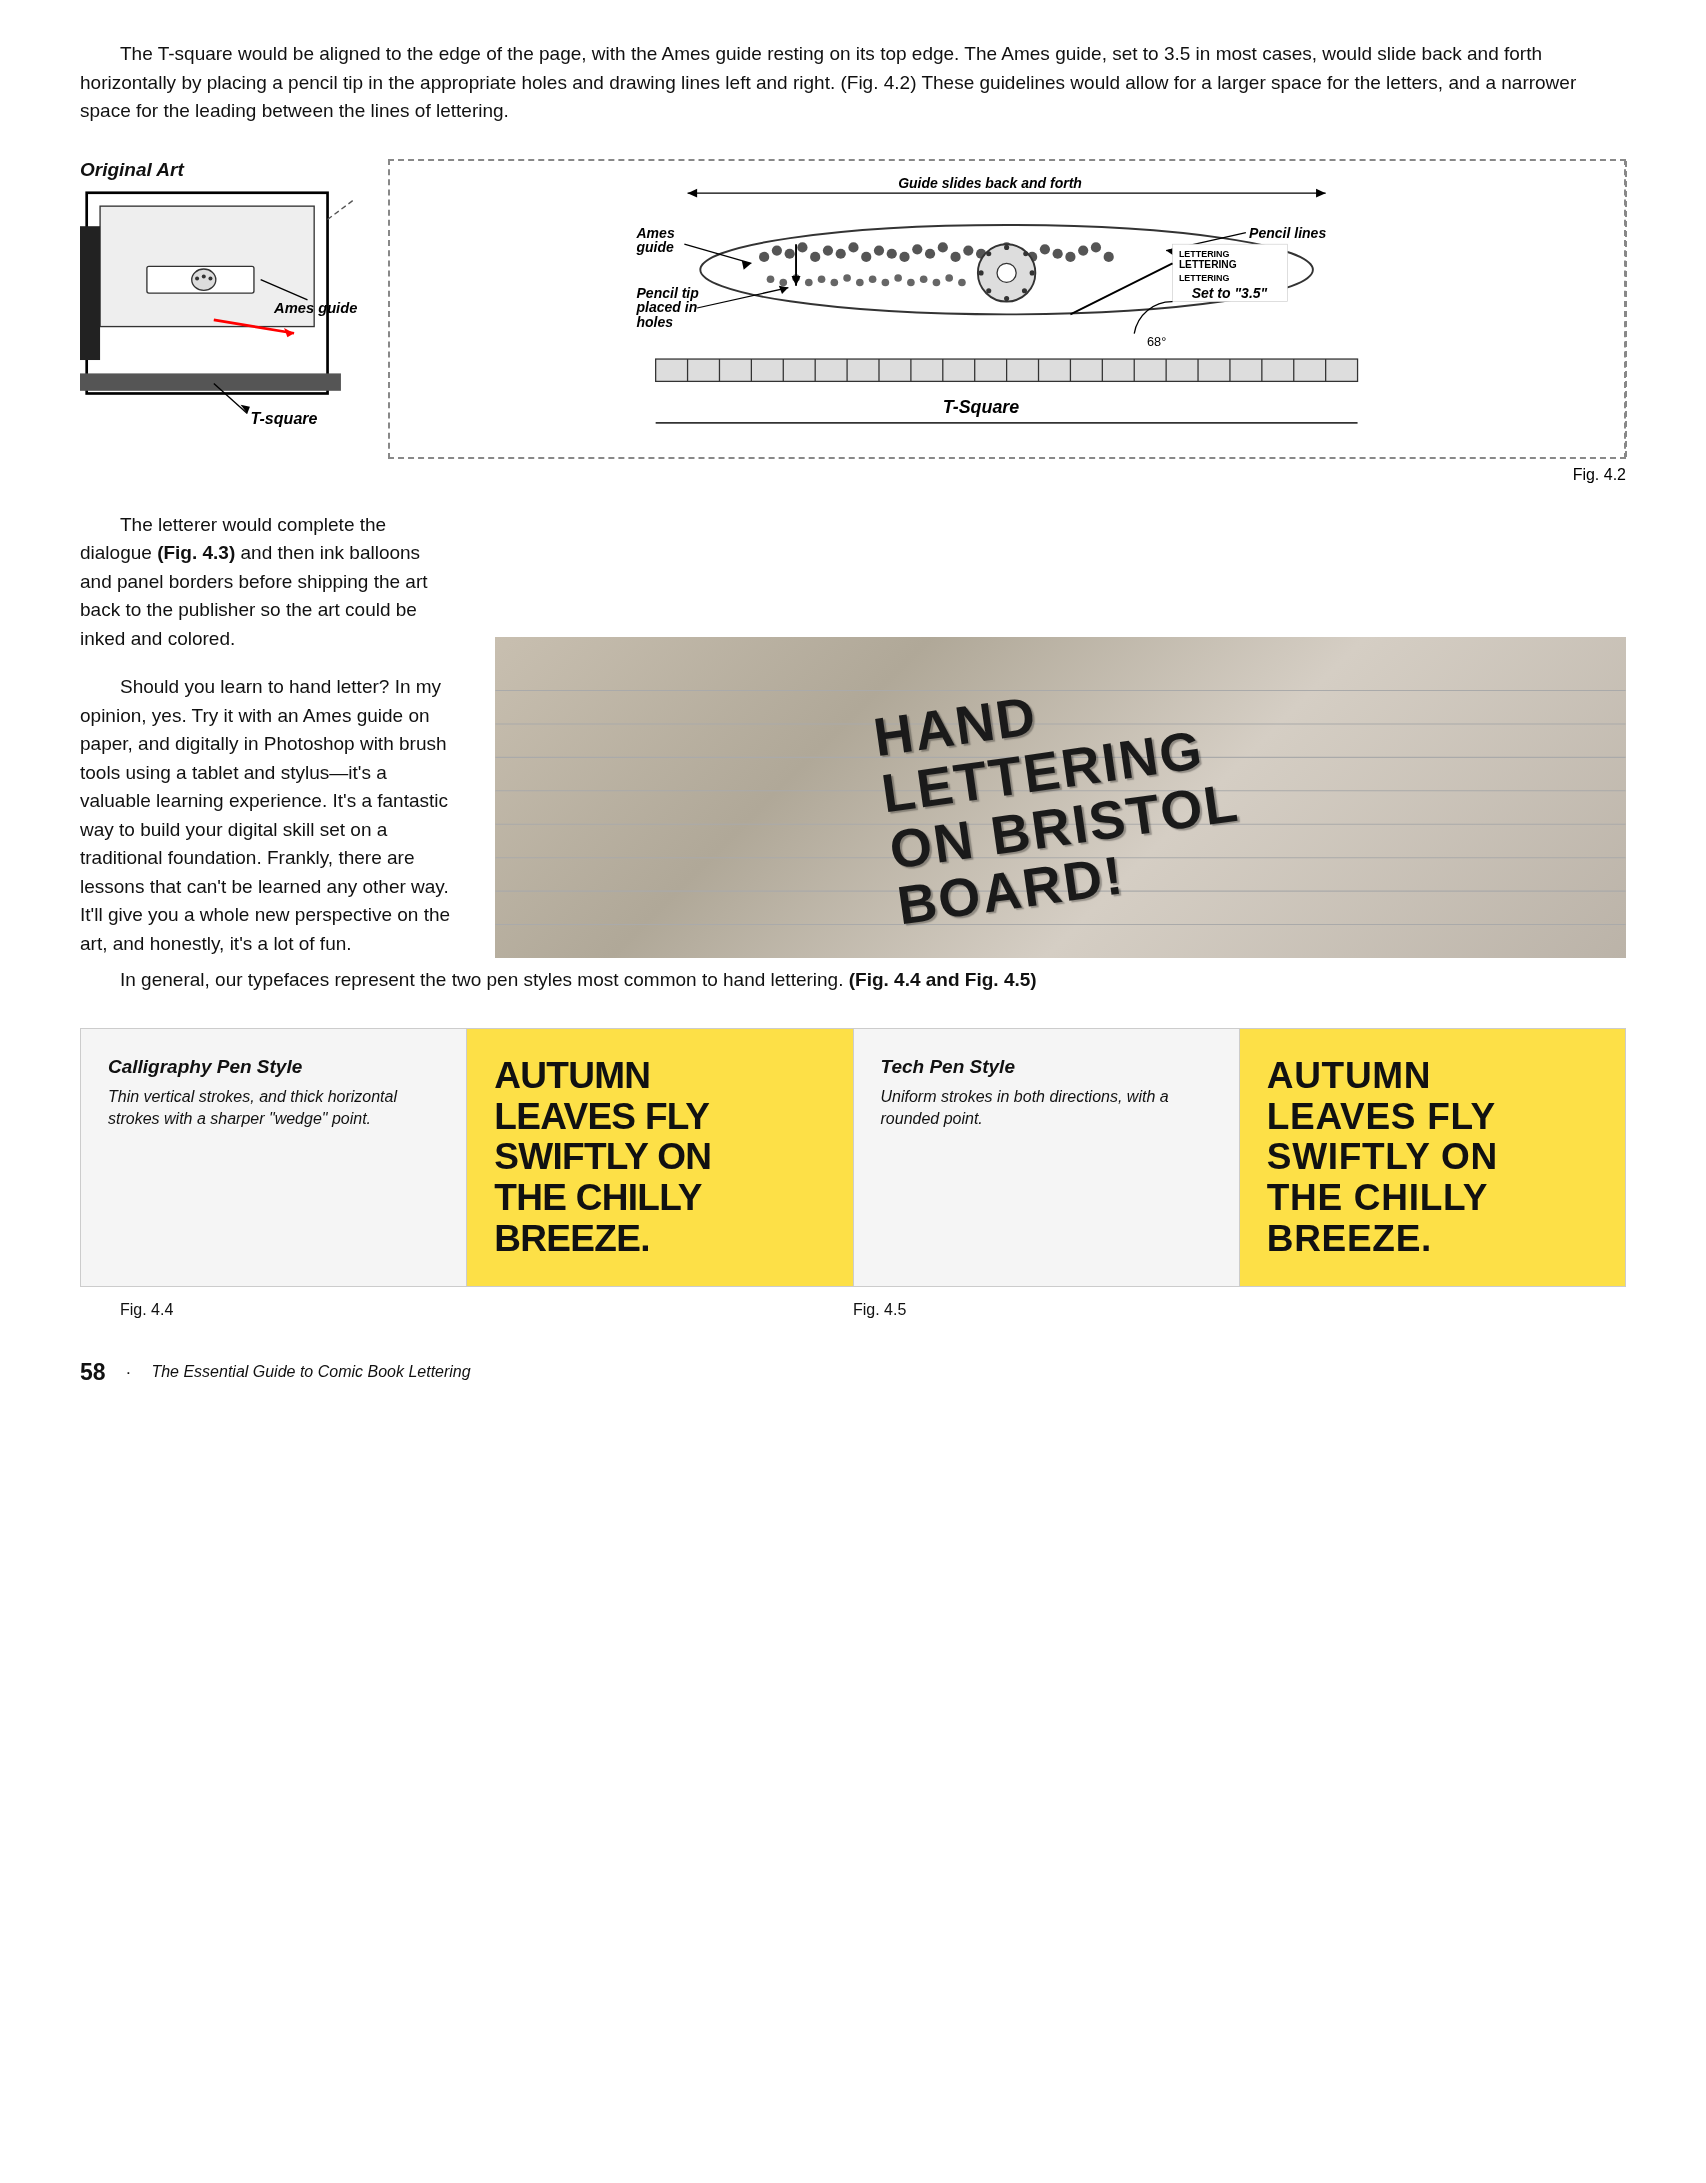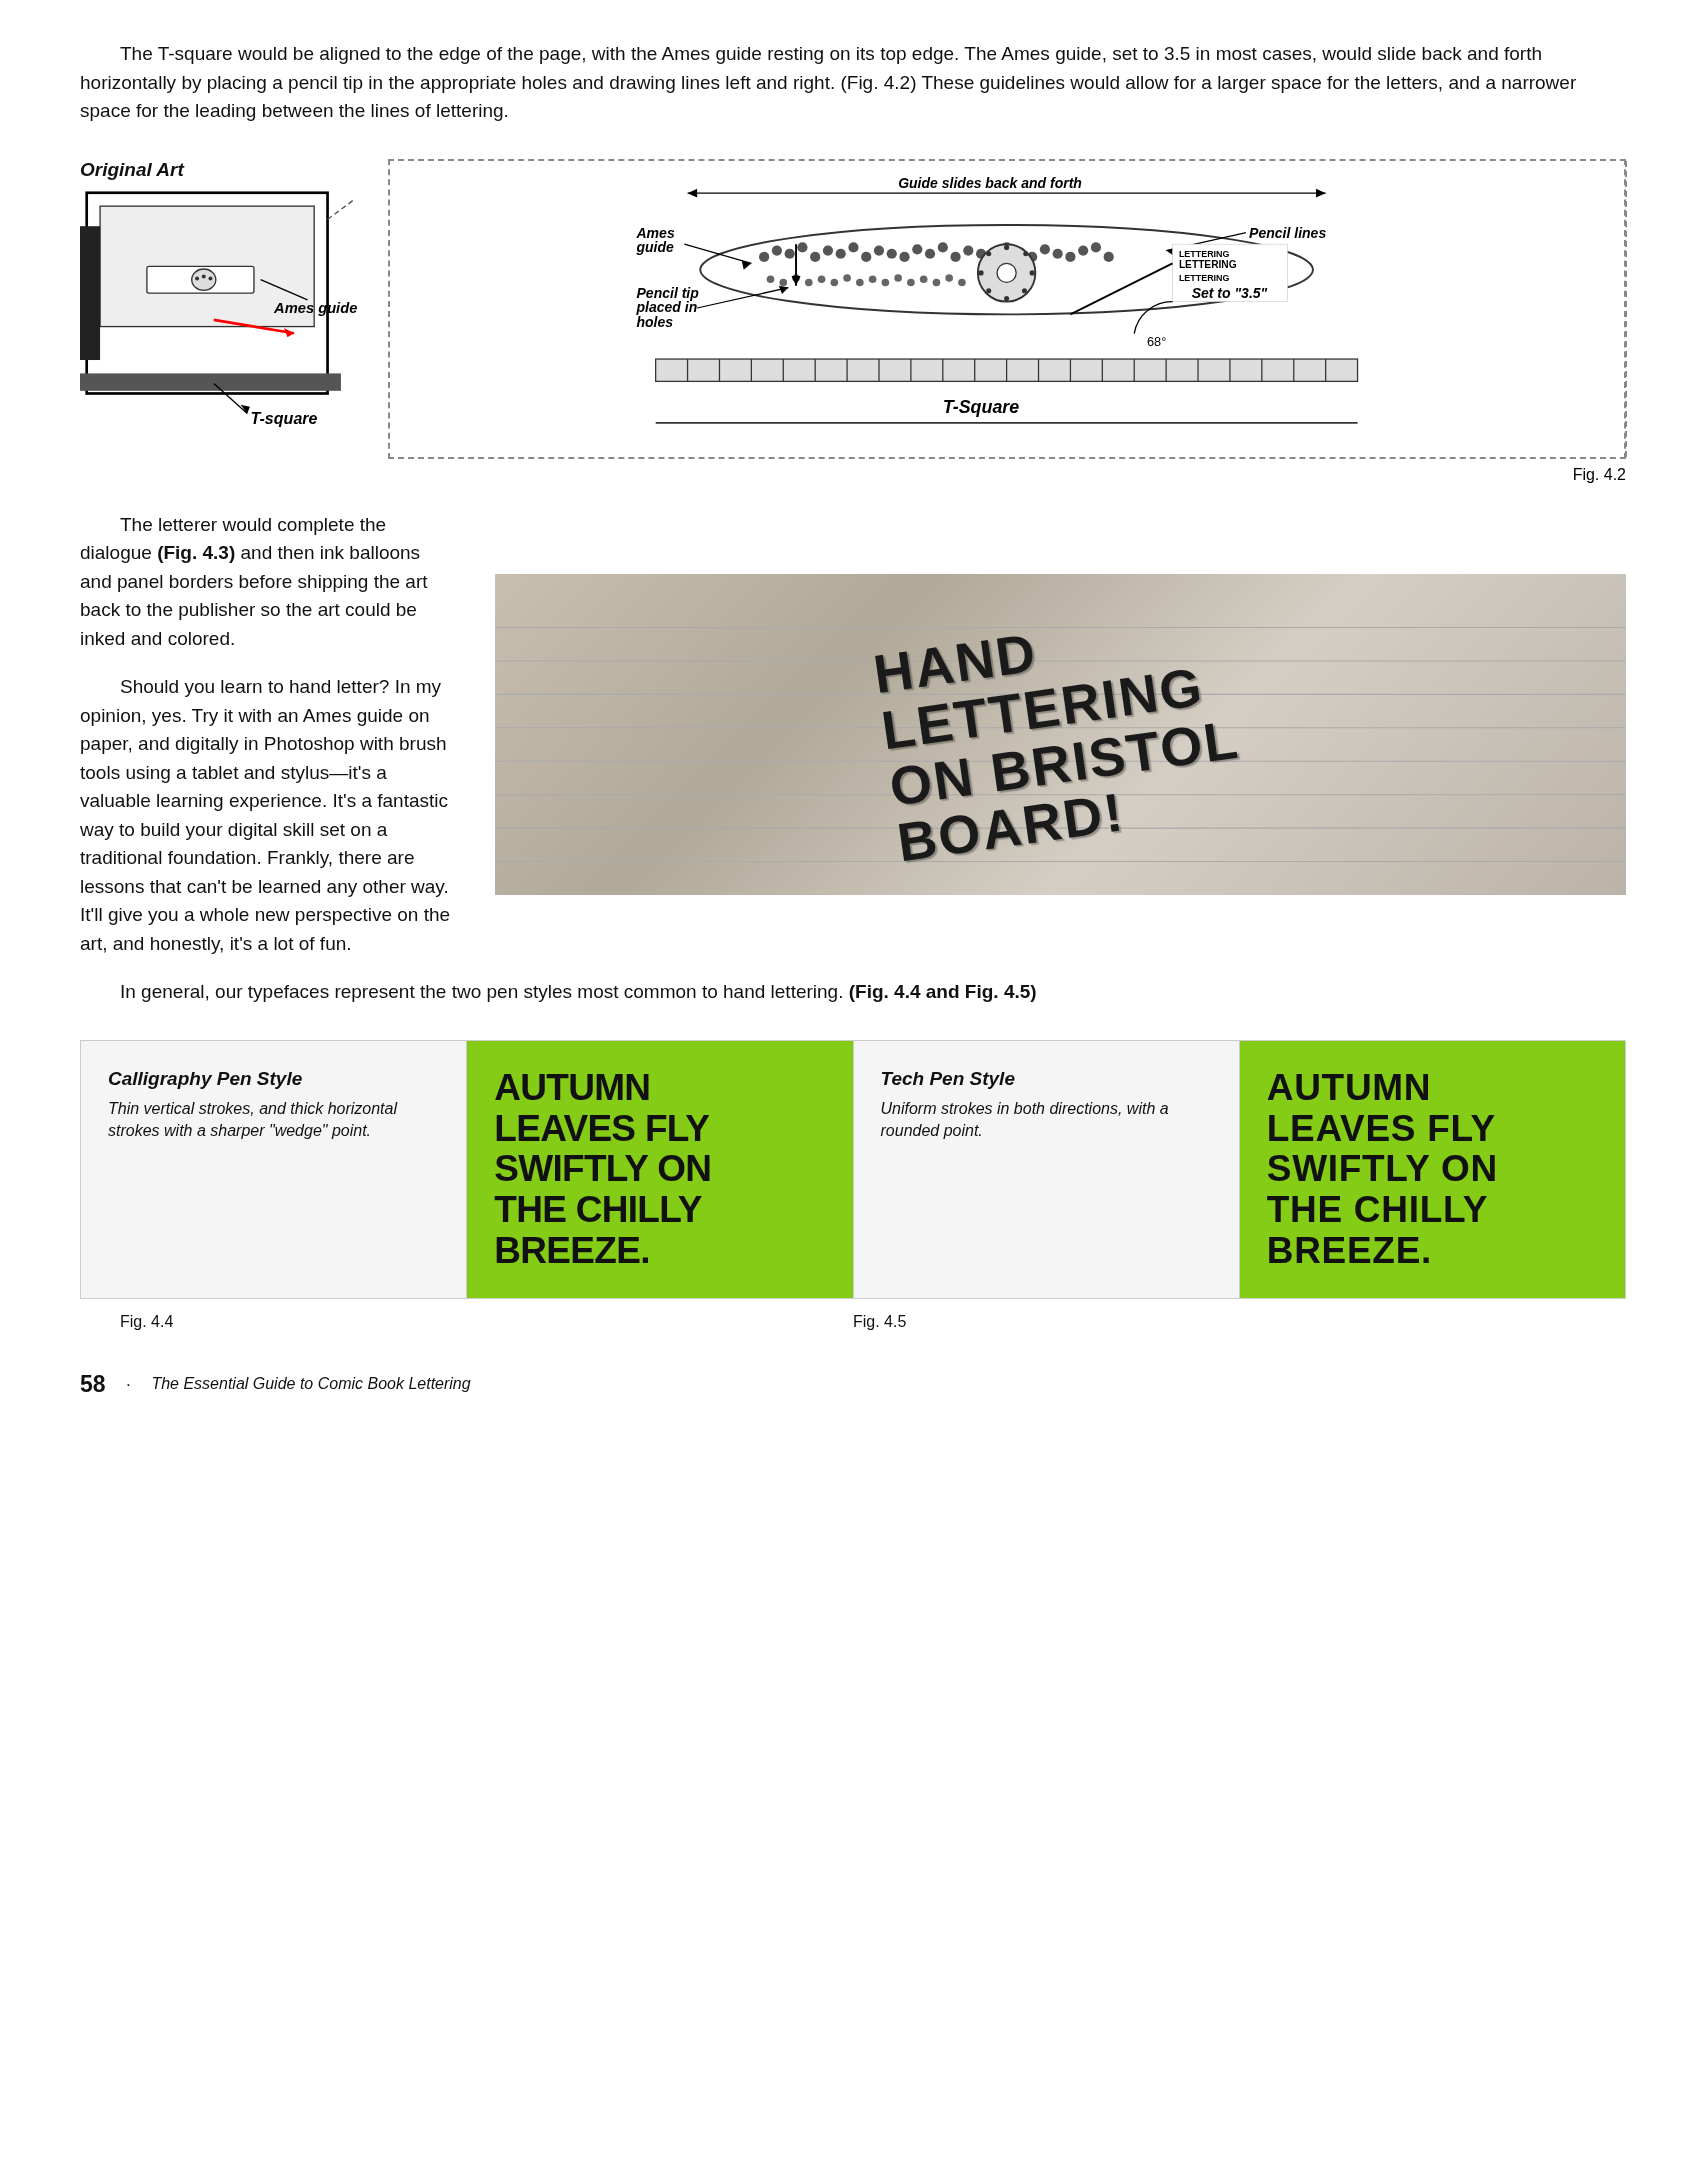--- a/index.html
+++ b/index.html
@@ -31,22 +31,22 @@
       font-size: 16px;
       font-family: Arial, sans-serif;
       margin-bottom: 27px;
       color: #000000;
     }
 
     
     .middle-section {
       display: flex;
       gap: 40px;
-      margin-bottom: 20px;
-      align-items: center;
+      margin-bottom: 8px;
+      align-items: flex-end;
     }
 
     .fig-photo {
       flex: 1;
       background: #d8d0c8;
       min-height: 321px;
       position: relative;
       display: flex;
       align-items: center;
       justify-content: center;
@@ -82,21 +82,21 @@
       padding: 27px 27px;
       border-right: 1.3px solid #ccc;
       background: #f5f5f5;
     }
 
     .pen-style-box:last-child {
       border-right: none;
     }
 
     .pen-style-box.white-bg {
-      background: #84cc16;
+      background: #fde047;
     }
 
     .pen-style-title {
       font-style: italic;
       font-weight: bold;
       font-size: 19px;
       font-family: Arial, sans-serif;
       margin-bottom: 8px;
     }
 

